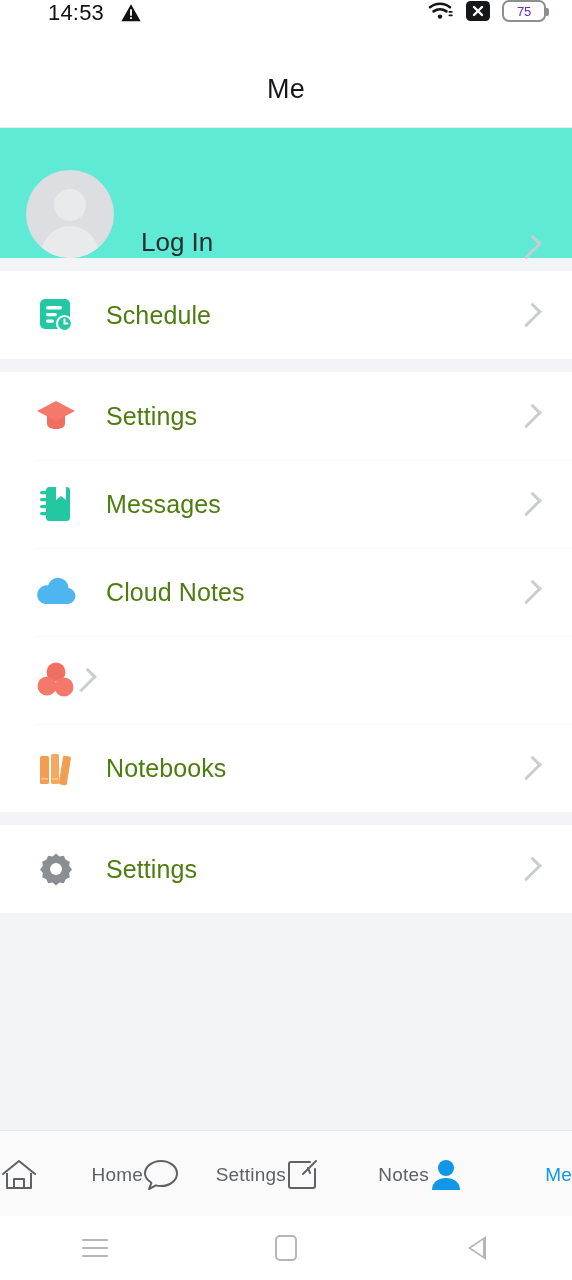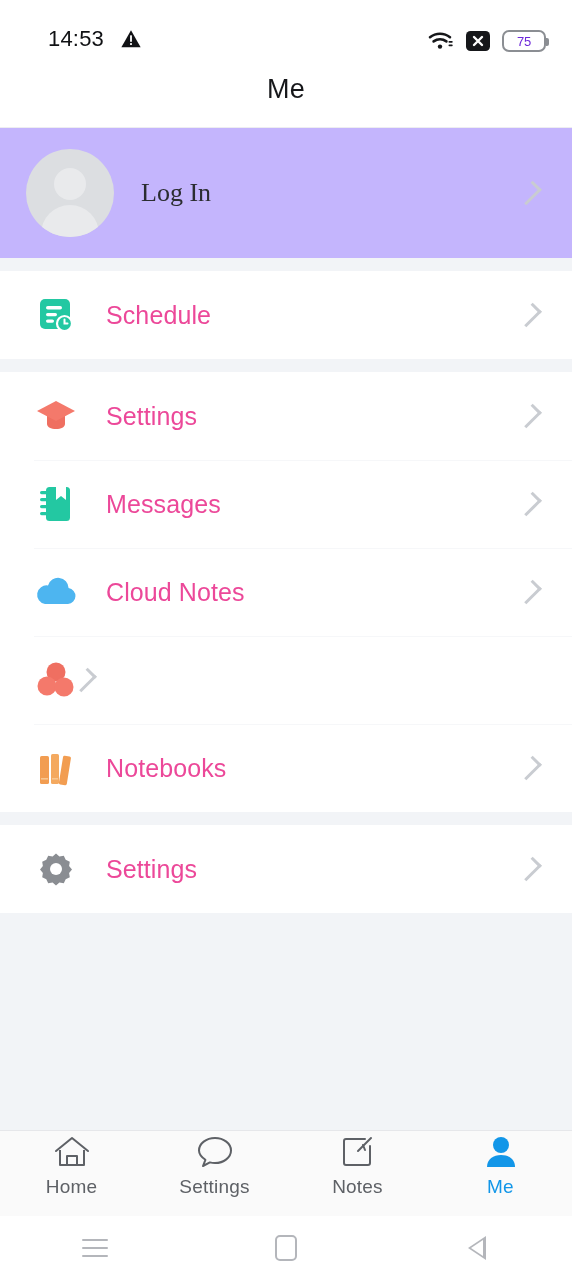--- a/index.html
+++ b/index.html
@@ -20,23 +20,23 @@
     display: flex;
     flex-direction: column;
     overflow: hidden;
   }
 
   
   .statusbar {
     height: 52px;
     background: #ffffff;
     display: flex;
-    align-items: flex-end;
+    align-items: flex-start;
     justify-content: space-between;
-    padding: 8px 26px 0 48px;
+    padding: 0 26px 0 48px;
     flex: 0 0 auto;
   }
   .sb-left { display: flex; align-items: center; gap: 16px; }
   .sb-clock {
     font-size: 22px;
     color: #101114;
     letter-spacing: 0.2px;
     font-family: "Liberation Sans", sans-serif;
   }
   .sb-right { display: flex; align-items: center; gap: 12px; }
@@ -88,24 +88,23 @@
     background: #f2f4f7;
     overflow: hidden;
   }
   .group { background: #ffffff; }
   .gap { height: 13px; background: #f2f4f7; }
 
   
   .profile-row {
     height: 130px;
     display: flex;
-    align-items: center;
+    align-items: flex-end;
     padding: 0 26px 0 26px;
-    background: #c4b5fd;
-    font-family: Liberation Serif, serif;
+    background: #5eead4;
   }
   .avatar {
     width: 88px; height: 88px;
     border-radius: 50%;
     background: #dcdee1;
     flex: 0 0 auto;
     position: relative;
     overflow: hidden;
   }
   .avatar .head {
@@ -148,21 +147,21 @@
   .row-icon {
     width: 44px; height: 44px;
     flex: 0 0 auto;
     display: flex;
     align-items: center;
     justify-content: center;
   }
   .row-label {
     margin-left: 28px;
     font-size: 25px;
-    color: #ec4899;
+    color: #4d7c0f;
     flex: 1 1 auto;
     letter-spacing: 0.1px;
   }
   .chev {
     width: 13px; height: 22px;
     flex: 0 0 auto;
     border-right: 3px solid #c9ccd1;
     border-top: 3px solid #c9ccd1;
     transform: rotate(45deg);
     margin-right: 10px;
@@ -172,23 +171,23 @@
   .tabbar {
     height: 86px;
     background: #fafafa;
     border-top: 1px solid #e6e7ea;
     display: flex;
     flex: 0 0 auto;
   }
   .tab {
     flex: 1 1 0;
     display: flex;
-    flex-direction: column;
-    align-items: center;
-    justify-content: flex-start;
+    flex-direction: row;
+    align-items: center;
+    justify-content: space-between;
     gap: 5px;
     padding-top: 2px;
   }
   .tab-icon { height: 38px; display: flex; align-items: center; justify-content: center; }
   .tab-label {
     font-size: 19px;
     color: #5e6166;
     letter-spacing: 0.2px;
   }
   .tab.active .tab-label { color: #1296e8; }

